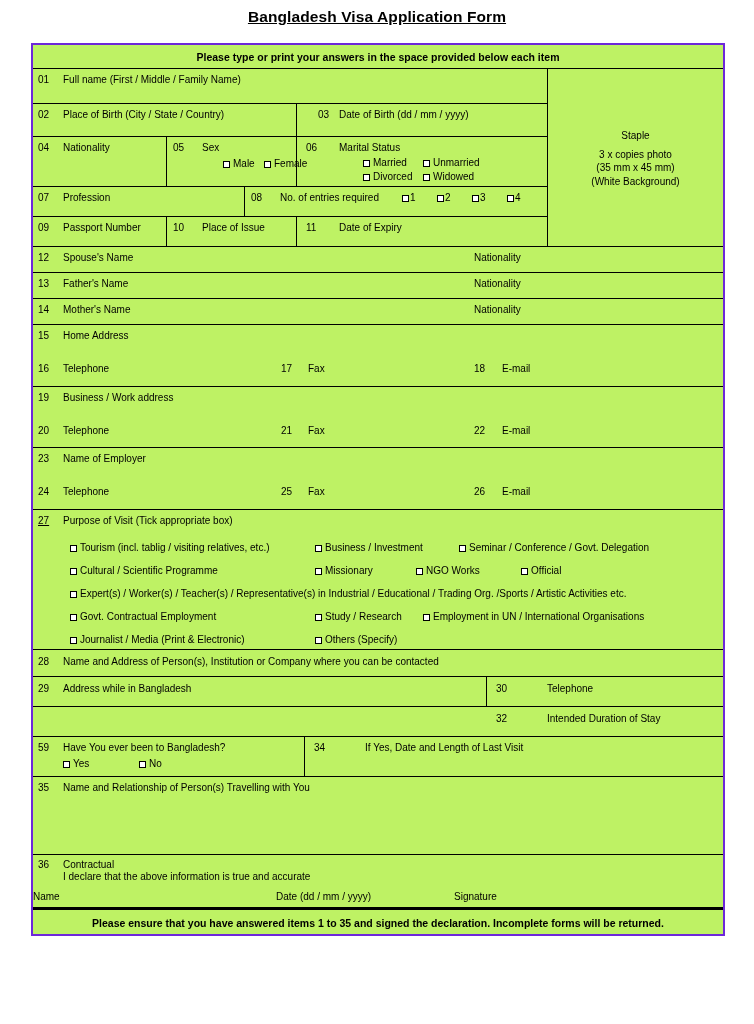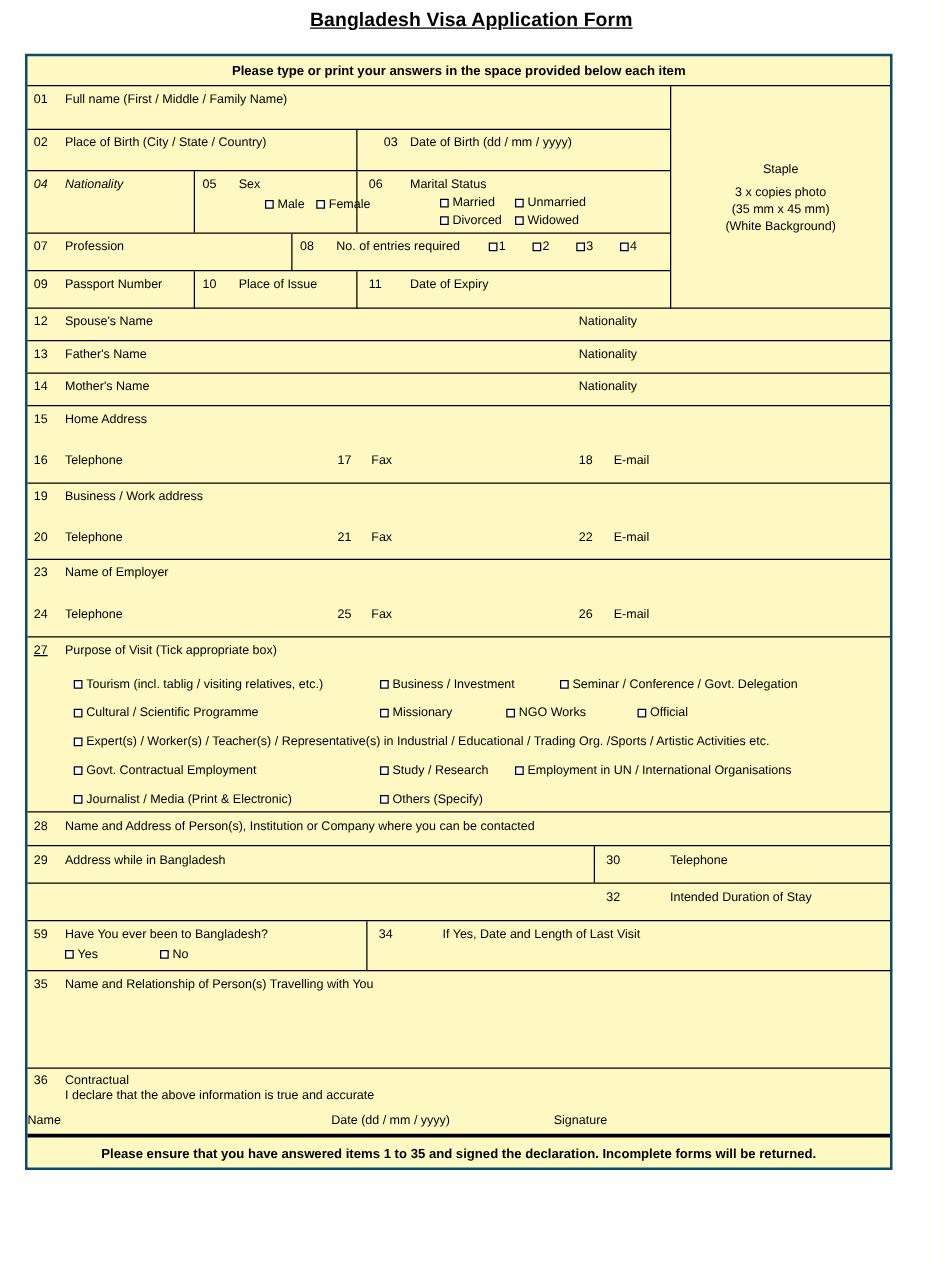--- a/index.html
+++ b/index.html
@@ -24,26 +24,26 @@
     font-weight: bold;
     text-decoration: underline;
     letter-spacing: 0.1px;
     padding-top: 8px;
     padding-bottom: 8px;
   }
 
   
   .form-frame {
     position: absolute;
-    left: 20px;
+    left: 31px;
     top: 43px;
     width: 690px;           
-    border: 2px solid #0c4a6e;
+    border: 2px solid #6d28d9;
     box-sizing: content-box;
-    background: #fef9c3;
+    background: #bef264;
   }
 
   
   .row {
     position: relative;
     border-bottom: 1.5px solid #000;
     box-sizing: border-box;
   }
   .row.last { border-bottom: none; }
 
@@ -144,21 +144,21 @@
           <span class="num" style="left:5px; top:5px;">02</span>
           <span class="lbl" style="left:30px; top:5px;">Place of Birth (City / State / Country)</span>
         </div>
         <div class="cell nr" style="position:absolute; left:264px; top:0; width:250px; height:100%;">
           <span class="num" style="left:9px; top:5px;padding-left:12px;">03</span>
           <span class="lbl" style="left:42px; top:5px;">Date of Birth (dd / mm / yyyy)</span>
         </div>
       </div>
 
       <div class="row" style="height:50px;">
-        <div class="cell" style="position:absolute; left:0; top:0; width:134px; height:100%;font-style:italic;">
+        <div class="cell" style="position:absolute; left:0; top:0; width:134px; height:100%;">
           <span class="num" style="left:5px; top:5px;">04</span>
           <span class="lbl" style="left:30px; top:5px;">Nationality</span>
         </div>
         <div class="cell" style="position:absolute; left:134px; top:0; width:130px; height:100%;">
           <span class="num" style="left:6px; top:5px;">05</span>
           <span class="lbl" style="left:35px; top:5px;">Sex</span>
           <span class="cbopt" style="position:absolute; left:56px; top:21px;">
             <span class="cb"></span><span>Male</span>
           </span>
           <span class="cbopt" style="position:absolute; left:97px; top:21px;">

